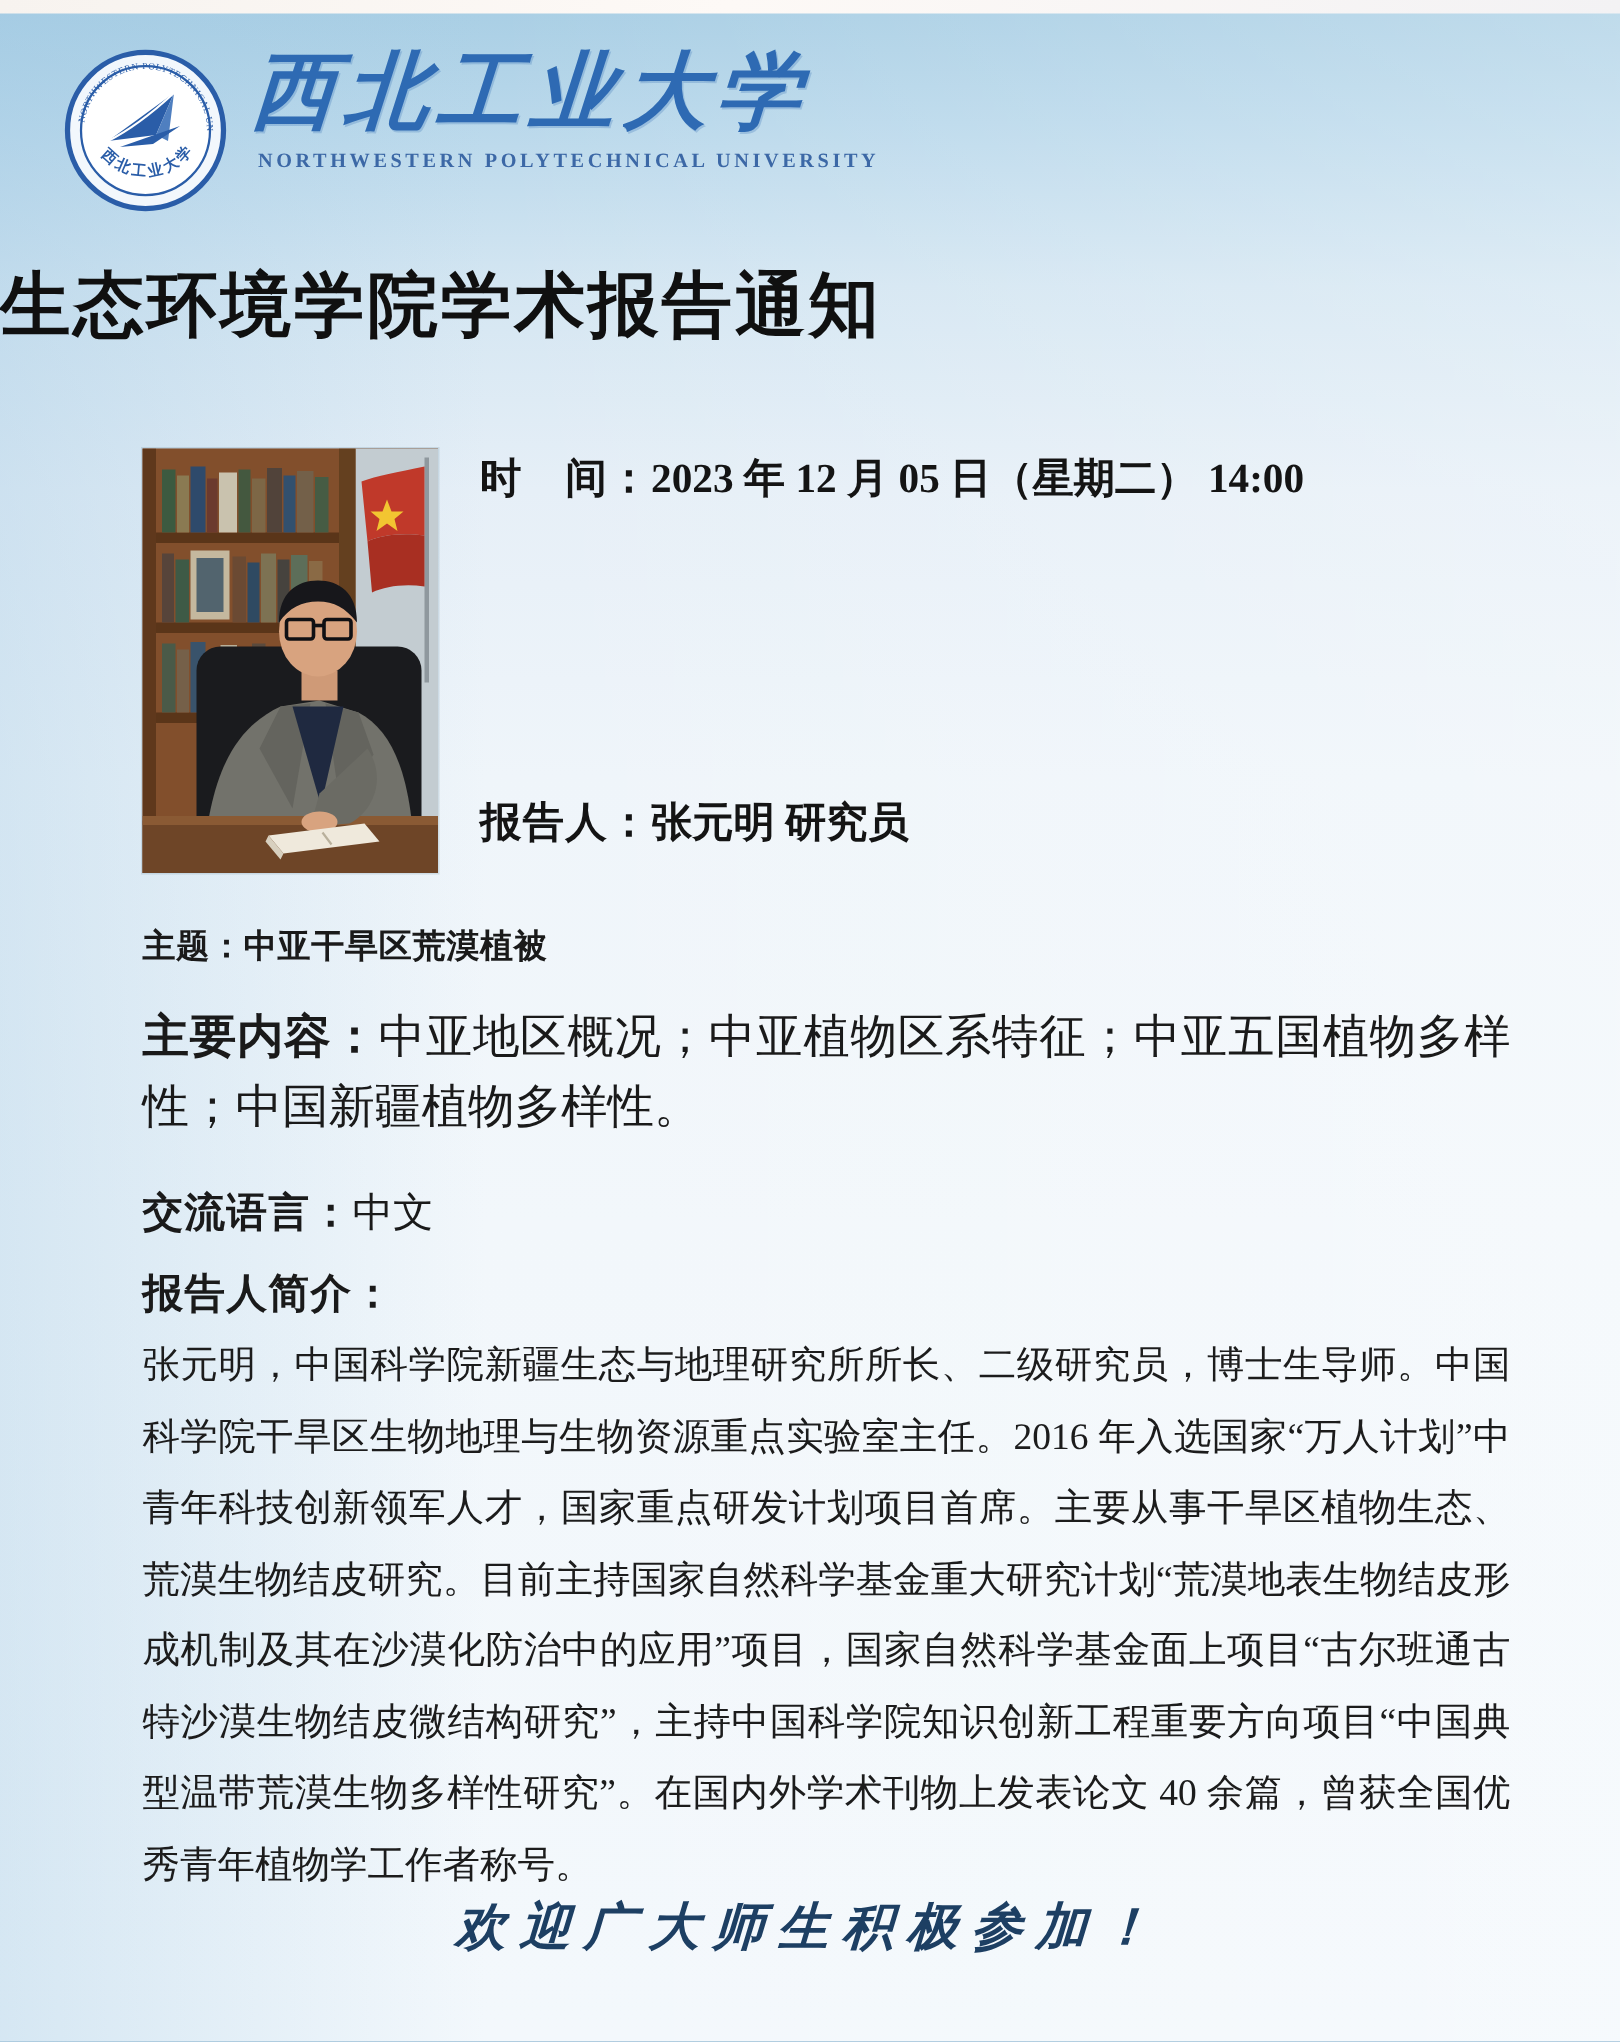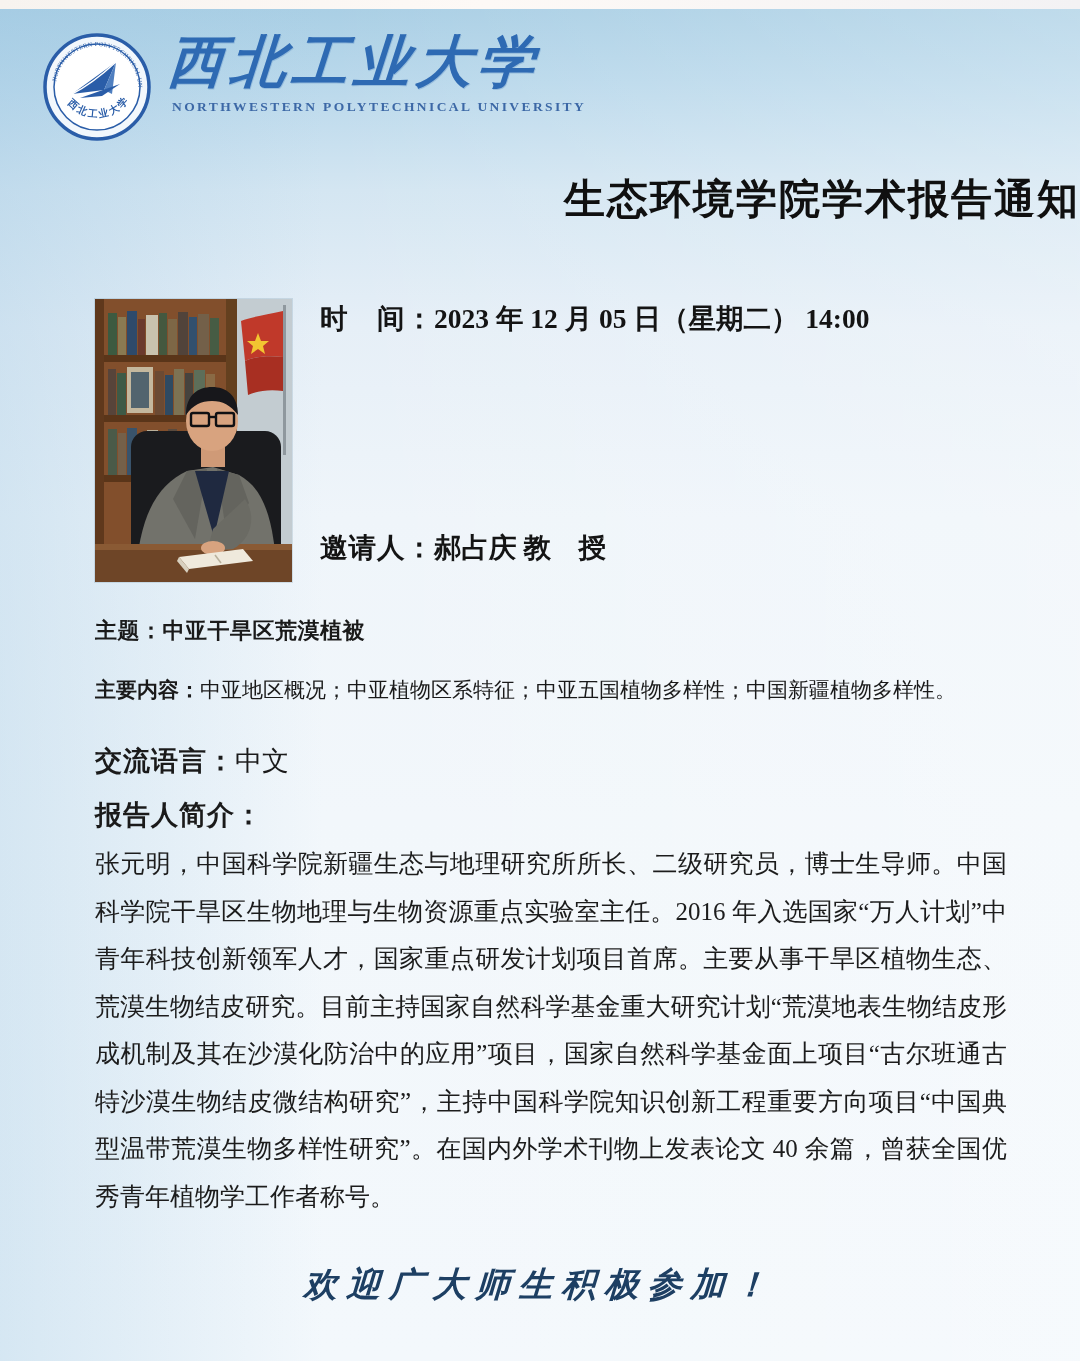--- a/index.html
+++ b/index.html
@@ -31,42 +31,42 @@
     line-height: 1.0; transform: skewX(-4deg);
   }
   .brand-en {
     margin-top: 9px; margin-left: 4px;
     font-size: 13.5px; font-weight: bold; letter-spacing: 2.4px;
     color: #3c68a6;
   }
   
   .title {
     position: absolute; top: 172px; left: 0; width: 100%;
-    text-align: right;
-    font-size: 41px; font-weight: bold; letter-spacing: 2px;
+    text-align: left;
+    font-size: 47px; font-weight: bold; letter-spacing: 2px;
     color: #101010;
   }
   
   .info { position: absolute; top: 299px; left: 95px; right: 75px; display: flex; }
   .photo {
     width: 197px; height: 283px; flex: 0 0 auto;
     box-shadow: 0 0 0 1px rgba(120,150,170,0.25);
     background: #7a4a28;
   }
   .photo svg { display: block; width: 100%; height: 100%; }
   .details {
     display: flex; flex-direction: column; justify-content: space-between;
     margin-left: 28px; padding: 2px 0 16px 0; height: 283px;
   }
   .detail-row { font-size: 27.5px; font-weight: bold; color: #141414; white-space: nowrap; }
   .detail-row .lbl { letter-spacing: 1px; }
   
   .body-col { position: absolute; top: 616px; left: 95px; width: 912px; }
   .line-topic { font-size: 22px; font-weight: bold; letter-spacing: 0.5px; }
-  .para-content { margin-top: 21px; font-size: 21px; line-height: 47px; text-align: justify; }
+  .para-content { margin-top: 21px; font-size: 31px; line-height: 47px; text-align: justify; }
   .para-content .b { font-weight: bold; }
   .line-language { margin-top: 29px; font-size: 27px; }
   .line-language .b { font-weight: bold; letter-spacing: 1px; }
   .bio-label { margin-top: 18px; font-size: 27px; font-weight: bold; letter-spacing: 1px; }
   .bio-text { margin-top: 7px; font-size: 25px; line-height: 47.5px; text-align: justify; color: #1c1c1c; }
   
   .closing {
     position: absolute; top: 1262px; left: 0; width: 100%;
     text-align: center;
     font-size: 34px; font-weight: bold; font-style: italic;
@@ -191,21 +191,21 @@
         <polygon points="84,258 148,250 158,262 94,270" fill="#efe9dc"></polygon>
         <polygon points="84,258 94,270 92,274 82,262" fill="#d8d0bf"></polygon>
         <line x1="120" y1="256" x2="126" y2="264" stroke="#b9b09c" stroke-width="1.5"></line>
       </svg>
     </div>
     <div class="details">
       <div class="detail-row">
         <span class="lbl">时　间：</span><span class="val">2023 年 12 月 05 日（星期二）  14:00</span>
       </div>
       <div class="detail-row">
-        <span class="lbl">邀请人：</span><span class="val">郝占庆  教　授</span>
+        <span class="lbl">报告人：</span><span class="val">张元明  研究员</span>
       </div>
     </div>
   </div>
 
   <div class="body-col">
     <p class="line-topic">
       <span>主题：</span><span>中亚干旱区荒漠植被</span>
     </p>
     <p class="para-content">
       <span class="b">主要内容：</span><span>中亚地区概况；中亚植物区系特征；中亚五国植物多样性；中国新疆植物多样性。</span>

